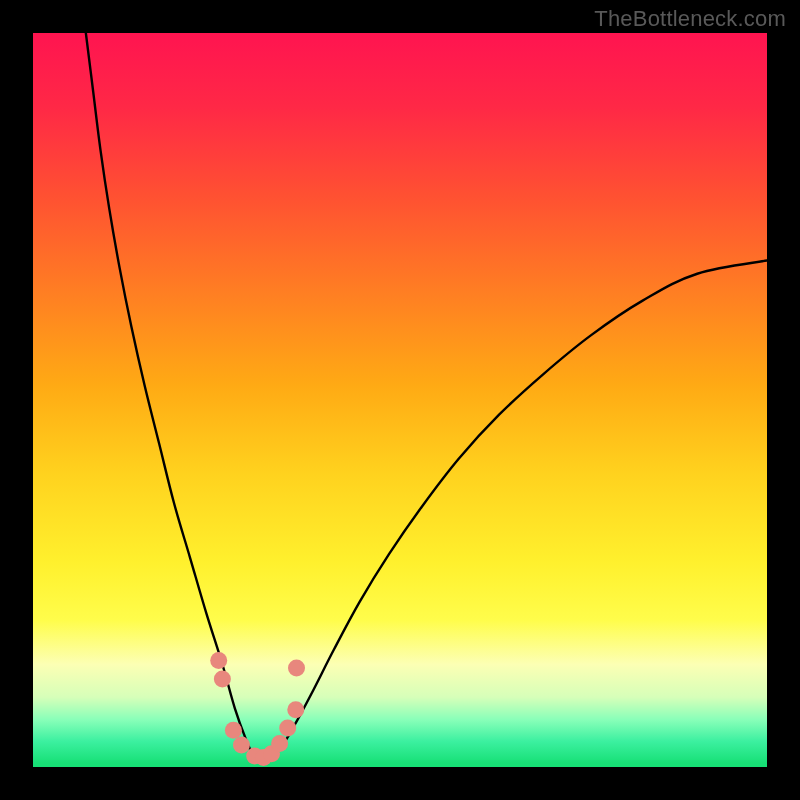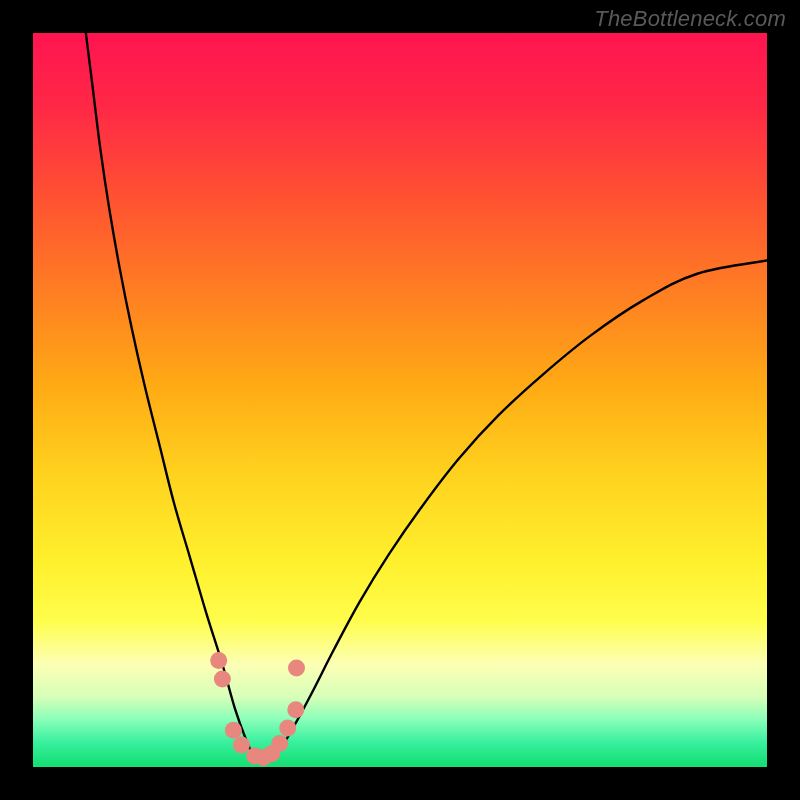--- a/index.html
+++ b/index.html
@@ -2,21 +2,20 @@
 <html><head>
 <meta charset="utf-8">
 <style>
   * { margin: 0; padding: 0; box-sizing: border-box; }
   html, body { width: 800px; height: 800px; overflow: hidden; background: #000; }
   .container {
     width: 800px;
     height: 780px;
     position: relative;
     background: #000;
-    font-style: italic;
   }
   .watermark {
     position: absolute;
     top: 6px;
     right: 14px;
     font-family: Arial, sans-serif;
     font-size: 22px;
     color: #595959;
     z-index: 10;
     letter-spacing: 0.2px;

